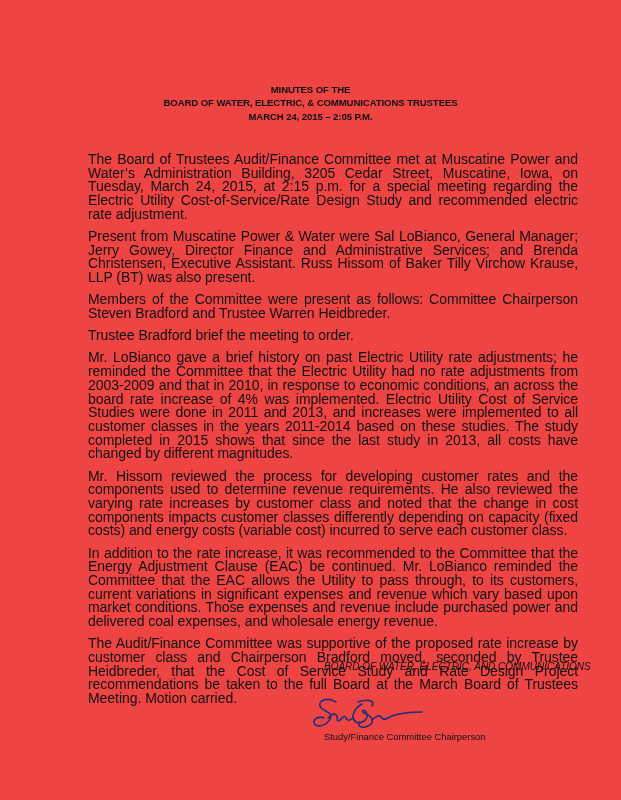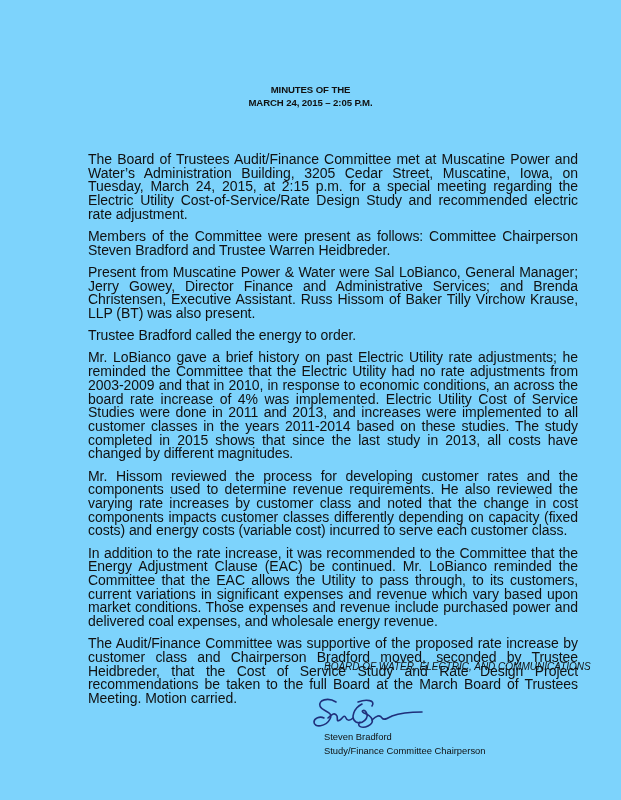--- a/index.html
+++ b/index.html
@@ -1,19 +1,19 @@
 <!DOCTYPE html>
 <html><head>
 <meta charset="utf-8">
 <style>
   html, body { margin: 0; padding: 0; background: #ffffff; }
   body { width: 621px; height: 800px; overflow: hidden; position: relative; }
   .page {
     position: absolute; left: 0; top: 0; width: 621px; height: 800px;
-    background: #7dd3fc; color: #111111;
+    background: #ef4444; color: #111111;
     font-family: "Liberation Sans", "DejaVu Sans", sans-serif;
   }
   .header {
     position: absolute; top: 83px; left: 0; width: 621px;
     text-align: center; font-weight: bold; font-size: 9.6px; line-height: 13.4px;
     letter-spacing: -0.1px;
   }
   .header div { white-space: nowrap; }
   .body {
     position: absolute; left: 88px; top: 153px; width: 490px;
@@ -35,30 +35,31 @@
   .signer div { white-space: nowrap; }
   .speck { position: absolute; left: 360px; top: 163px; width: 2px; height: 2px; background: #666; border-radius: 1px; }
 </style>
 </head>
 <body>
 
 <div class="page">
 
   <div class="header">
     <div>MINUTES OF THE</div>
+    <div>BOARD OF WATER, ELECTRIC, &amp; COMMUNICATIONS TRUSTEES</div>
     <div>MARCH 24, 2015 – 2:05 P.M.</div>
   </div>
 
   <div class="speck"></div>
 
   <div class="body">
     <p>The Board of Trustees Audit/Finance Committee met at Muscatine Power and Water’s Administration Building, 3205 Cedar Street, Muscatine, Iowa, on Tuesday, March 24, 2015, at 2:15 p.m. for a special meeting regarding the Electric Utility Cost-of-Service/Rate Design Study and recommended electric rate adjustment.</p>
+    <p>Present from Muscatine Power &amp; Water were Sal LoBianco, General Manager; Jerry Gowey, Director Finance and Administrative Services; and Brenda Christensen, Executive Assistant. Russ Hissom of Baker Tilly Virchow Krause, LLP (BT) was also present.</p>
     <p>Members of the Committee were present as follows: Committee Chairperson Steven Bradford and Trustee Warren Heidbreder.</p>
-    <p>Present from Muscatine Power &amp; Water were Sal LoBianco, General Manager; Jerry Gowey, Director Finance and Administrative Services; and Brenda Christensen, Executive Assistant. Russ Hissom of Baker Tilly Virchow Krause, LLP (BT) was also present.</p>
-    <p>Trustee Bradford called the energy to order.</p>
+    <p>Trustee Bradford brief the meeting to order.</p>
     <p>Mr. LoBianco gave a brief history on past Electric Utility rate adjustments; he reminded the Committee that the Electric Utility had no rate adjustments from 2003-2009 and that in 2010, in response to economic conditions, an across the board rate increase of 4% was implemented. Electric Utility Cost of Service Studies were done in 2011 and 2013, and increases were implemented to all customer classes in the years 2011-2014 based on these studies. The study completed in 2015 shows that since the last study in 2013, all costs have changed by different magnitudes.</p>
     <p>Mr. Hissom reviewed the process for developing customer rates and the components used to determine revenue requirements. He also reviewed the varying rate increases by customer class and noted that the change in cost components impacts customer classes differently depending on capacity (fixed costs) and energy costs (variable cost) incurred to serve each customer class.</p>
     <p>In addition to the rate increase, it was recommended to the Committee that the Energy Adjustment Clause (EAC) be continued. Mr. LoBianco reminded the Committee that the EAC allows the Utility to pass through, to its customers, current variations in significant expenses and revenue which vary based upon market conditions. Those expenses and revenue include purchased power and delivered coal expenses, and wholesale energy revenue.</p>
     <p>The Audit/Finance Committee was supportive of the proposed rate increase by customer class and Chairperson Bradford moved, seconded by Trustee Heidbreder, that the Cost of Service Study and Rate Design Project recommendations be taken to the full Board at the March Board of Trustees Meeting. Motion carried.</p>
   </div>
 
   <div class="sig-block">
     <div class="org">
       <div>BOARD OF WATER, ELECTRIC, AND COMMUNICATIONS</div>
     </div>
@@ -70,17 +71,16 @@
         <path d="M26 8 C18 3, 8 6, 10 12 C12 18, 24 17, 20 25 C16 33, 4 34, 4 28 C4 24, 10 22, 14 24"></path>
         <path d="M18 24 C22 20, 25 18, 27 22 C28 26, 26 28, 30 26 C33 24, 34 20, 36 24 C37 27, 40 27, 43 24"></path>
         <path d="M52 10 C44 14, 40 24, 46 28 C52 31, 60 24, 56 18 C54 15, 50 17, 54 19 C62 22, 66 28, 58 32 C52 35, 46 32, 50 28"></path>
         <path d="M48 8 C56 5, 66 6, 62 12"></path>
         <path d="M62 26 C66 22, 70 20, 72 24 C74 27, 78 24, 82 22 C90 19, 100 18, 112 18"></path>
       </g>
     </svg>
   </div>
 
   <div class="signer">
-    <div>Steven Bradford</div>
     <div>Study/Finance Committee Chairperson</div>
   </div>
 
 </div>
 
 </body></html>

